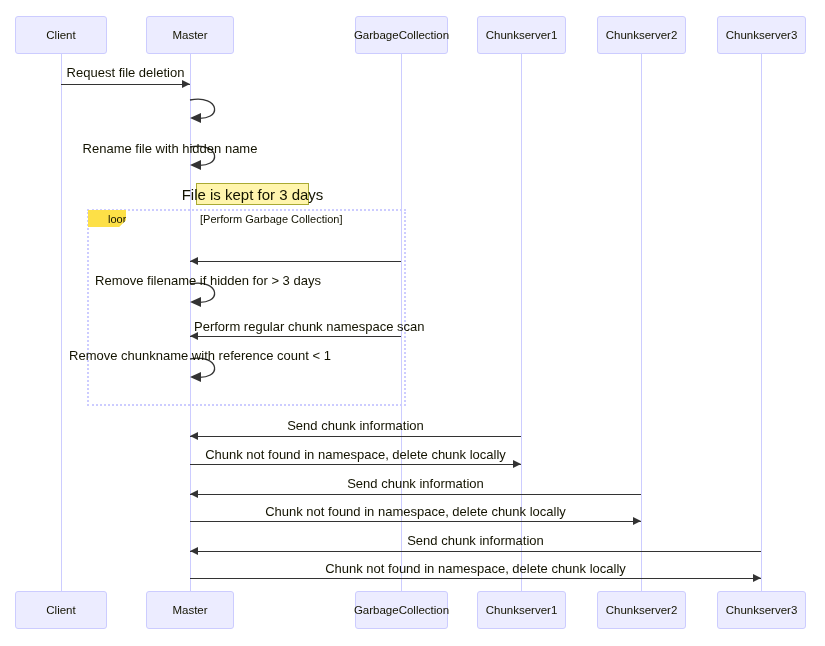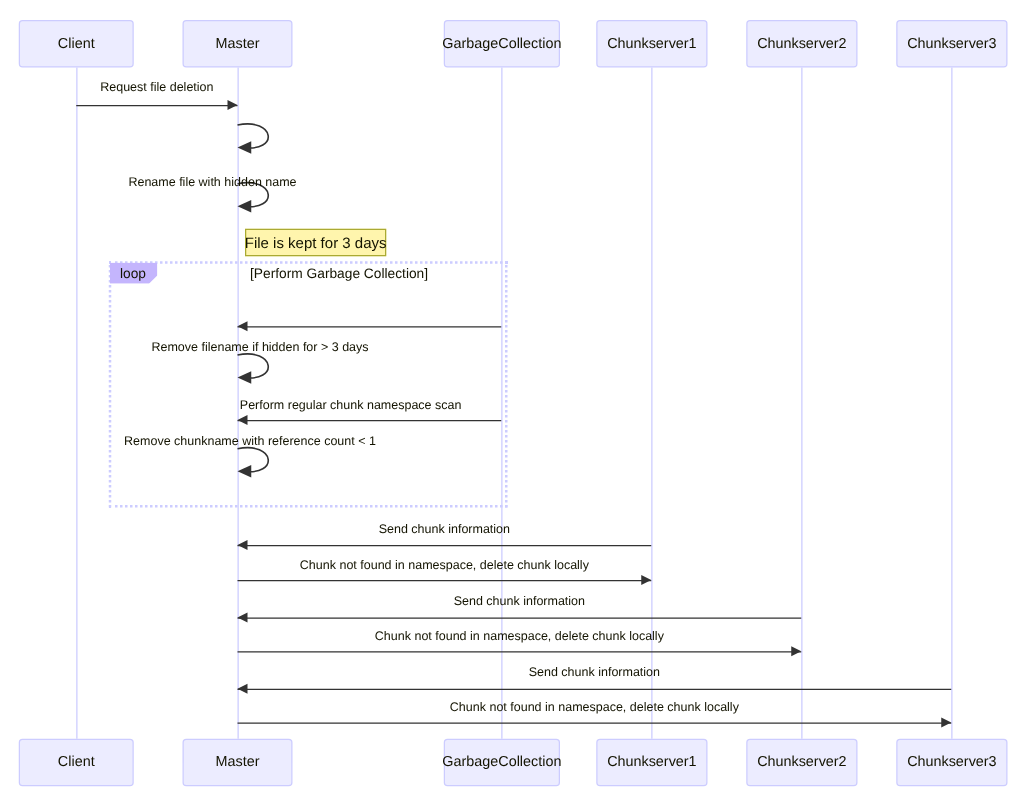--- a/index.html
+++ b/index.html
@@ -11,47 +11,47 @@
   #diagram{position:absolute;left:0;top:0;width:825px;height:646px;}
   .actor-box{
     position:absolute;box-sizing:border-box;
     background:#ECECFF;border:1px solid #CCCCFF;border-radius:3px;
     display:flex;align-items:center;justify-content:center;
     font-size:11.5px;color:#131300;text-align:center;line-height:1.1;
   }
   .lifeline{position:absolute;width:1px;background:#CCCCFF;}
   .msg-line{position:absolute;height:1px;background:#333333;}
   .msg-label{
-    position:absolute;font-size:10px;color:#131300;
+    position:absolute;font-size:13px;color:#131300;
     text-align:center;white-space:nowrap;line-height:1;
   }
   .arrow-head{position:absolute;width:0;height:0;}
   .arrow-right{
     border-top:4.5px solid transparent;border-bottom:4.5px solid transparent;
     border-left:8px solid #333333;
   }
   .arrow-left{
     border-top:4.5px solid transparent;border-bottom:4.5px solid transparent;
     border-right:8px solid #333333;
   }
   .note-box{
     position:absolute;box-sizing:border-box;
     background:#FFF5AD;border:1px solid #AAAA33;
     display:flex;align-items:center;justify-content:center;
-    font-size:12px;color:#131300;white-space:nowrap;
+    font-size:15px;color:#131300;white-space:nowrap;
   }
   .loop-box{
     position:absolute;box-sizing:border-box;
     border:2px dotted #CCCCFF;background:transparent;
   }
   .loop-tab{
     position:absolute;box-sizing:border-box;
-    background:#c4b5fd;
+    background:#fde047;
     font-size:11px;color:#131300;
-    display:flex;align-items:center;padding-left:8px;
+    display:flex;align-items:center;padding-left:20px;
     clip-path:polygon(0 0,100% 0,100% 60%,82% 100%,0 100%);
   }
   .loop-title{
     position:absolute;font-size:11px;color:#131300;
     white-space:nowrap;font-weight:400;
   }
   .self-loop{position:absolute;}
   .self-loop svg{display:block;overflow:visible;}
 </style>
 </head>
@@ -123,21 +123,21 @@
     <div class="arrow-head arrow-left" style="top: 257px; left: 190px;"></div>
     <div class="self-loop" style="left: 190px; top: 280px;">
       <svg width="42" height="30" viewBox="0 0 42 30">
         <path d="M0 4 C 30 -2, 34 26, 4 22" fill="none" stroke="#333333" stroke-width="1.3"></path>
         <path d="M11 17 L0 22 L11 27 Z" fill="#333333"></path>
       </svg>
     </div>
     <div class="msg-label" style="left: 0px; top: 274px; width: 416px;">Remove filename if hidden for &gt; 3 days</div>
     <div class="msg-line" style="left: 190px; top: 336px; width: 211px;"></div>
     <div class="arrow-head arrow-left" style="top: 332px; left: 190px;"></div>
-    <div class="msg-label" style="left: 175px; top: 320px; width: 211px;">Perform regular chunk namespace scan</div>
+    <div class="msg-label" style="left: 194px; top: 320px; width: 211px;">Perform regular chunk namespace scan</div>
     <div class="self-loop" style="left: 190px; top: 355px;">
       <svg width="42" height="30" viewBox="0 0 42 30">
         <path d="M0 4 C 30 -2, 34 26, 4 22" fill="none" stroke="#333333" stroke-width="1.3"></path>
         <path d="M11 17 L0 22 L11 27 Z" fill="#333333"></path>
       </svg>
     </div>
     <div class="msg-label" style="left: 0px; top: 349px; width: 400px;">Remove chunkname with reference count &lt; 1</div>
     <div class="msg-line" style="left: 190px; top: 436px; width: 331px;"></div>
     <div class="arrow-head arrow-left" style="top: 432px; left: 190px;"></div>
     <div class="msg-label" style="left: 190px; top: 419px; width: 331px;">Send chunk information</div>

